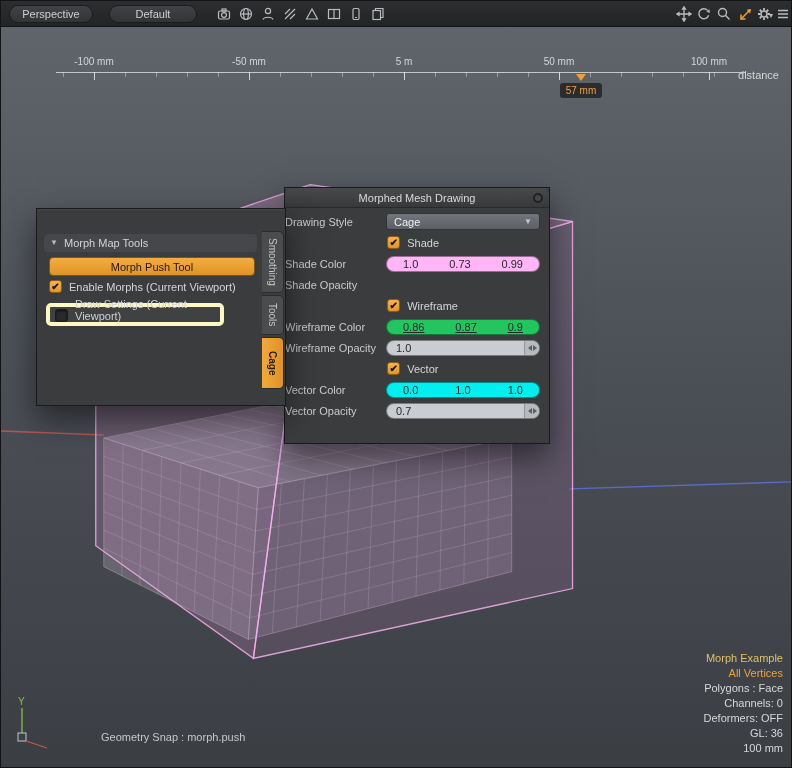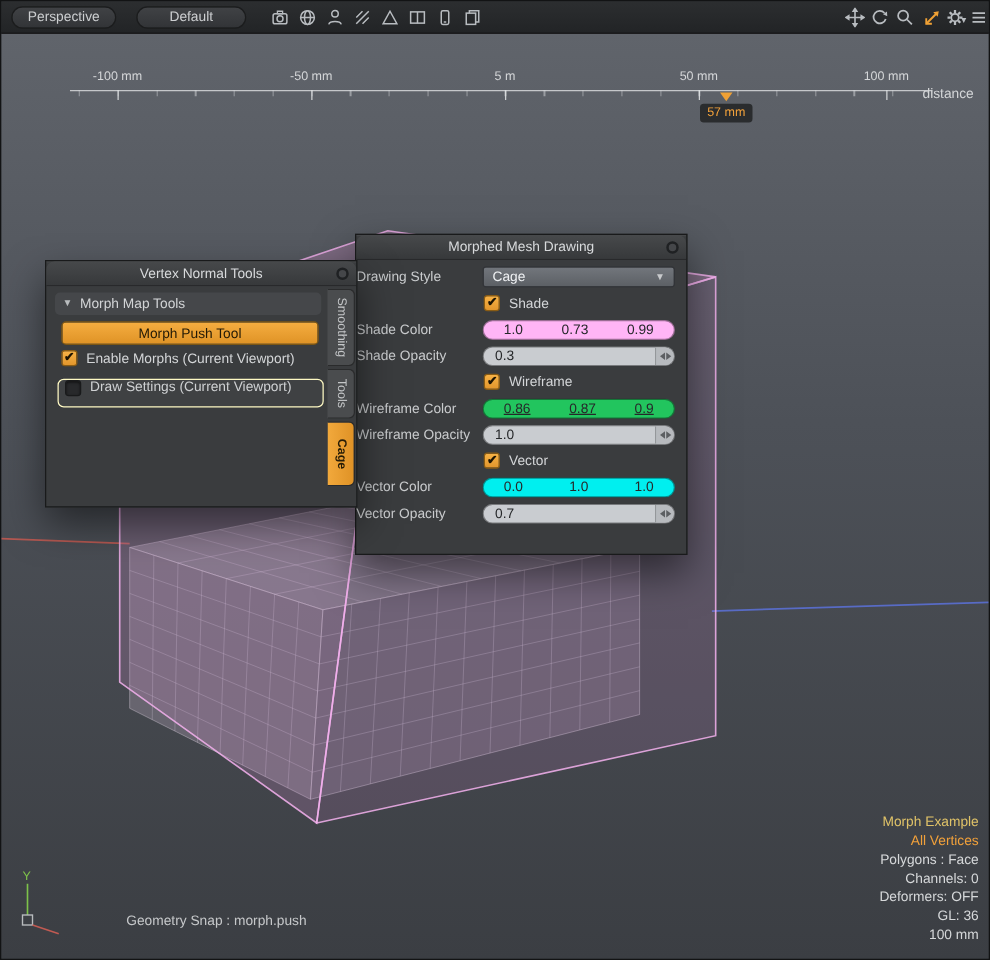--- a/index.html
+++ b/index.html
@@ -47,22 +47,22 @@
   .section-header{position:absolute;left:7px;top:25px;width:213px;height:18px;background:#45474a;
          border-radius:4px;color:#d2d4d6;font-size:11px;line-height:18px;padding-left:20px}
   .section-header .tri{position:absolute;left:6px;top:0;font-size:8px;color:#b9bcbe}
   .push-btn{position:absolute;left:12px;top:48px;width:206px;height:19px;border-radius:4px;
          background:linear-gradient(#f5ad40,#df9326);border:1px solid #7c5613;color:#231a06;
          font-size:11px;text-align:center;line-height:18px;cursor:default}
   .cbrow{position:absolute;left:12px;display:flex;align-items:center;gap:7px;font-size:11px;color:#d4d6d8}
   .cb{width:13px;height:13px;border-radius:3px;background:linear-gradient(#f7b246,#e2962c);
       border:1px solid #8a5c14;color:#1d1403;font-size:10px;line-height:11px;text-align:center;font-weight:bold;flex:0 0 auto}
   .cb.off{background:#28292b;border-color:#191a1b;box-shadow:inset 0 1px 2px rgba(0,0,0,.65)}
-  .draw-settings-box{position:absolute;left:9px;top:94px;width:213px;height:23px;background:#3f4143;
-      border:1px solid #fef9c3;border-radius:5px;display:flex;align-items:flex-start;gap:7px;padding-left:5px;
+  .draw-settings-box{position:absolute;left:9px;top:94px;width:178px;height:23px;background:#3f4143;
+      border:4px solid #fef9c3;border-radius:5px;display:flex;align-items:flex-end;gap:7px;padding-left:5px;
       font-size:11px;color:#cfd1d3}
   .vtabs{position:absolute;top:22px;right:1px;width:23px;display:flex;flex-direction:column;gap:2px;align-items:flex-end}
   .vtab{writing-mode:vertical-rl;width:22px;background:#4a4c4e;border:1px solid #2a2b2c;border-left:none;
       border-radius:0 5px 5px 0;color:#c4c6c8;font-size:10px;display:flex;align-items:center;justify-content:center}
   .vtab.active{background:linear-gradient(90deg,#f2a93c,#df9226);color:#271d07;font-weight:bold}
 
   .morph-panel{left:283px;top:160px;width:266px;height:257px;z-index:10}
   .mrows{position:absolute;top:23px;left:0;right:9px}
   .mrow{display:flex;align-items:center;height:21px}
   .mlabel{width:103px;text-align:left;padding-right:6px;color:#c9cbcd;font-size:11px;white-space:nowrap}
@@ -256,24 +256,20 @@
     <span class="tick-label" style="left:93px">-100 mm</span>
     <span class="tick-label" style="left:248px">-50 mm</span>
     <span class="tick-label" style="left:403px">5 m</span>
     <span class="tick-label" style="left:558px">50 mm</span>
     <span class="tick-label" style="left:708px">100 mm</span>
     <span class="ruler-axis-label">distance</span>
     <div class="ruler-marker"></div>
     <div class="ruler-marker-badge">57 mm</div>
 
     <div class="panel vertex-panel">
-      <div class="panel-title">
-        <span>Vertex Normal Tools</span>
-        <span class="panel-dot"></span>
-      </div>
       <div class="section-header">
         <span class="tri">▼</span>
         <span>Morph Map Tools</span>
       </div>
       <div class="push-btn">Morph Push Tool</div>
       <div class="cbrow" style="top:71px">
         <span class="cb">✔</span>
         <span>Enable Morphs (Current Viewport)</span>
       </div>
       <div class="draw-settings-box">
@@ -314,29 +310,20 @@
           <div class="mctrl">
               <div class="pill colorfield" style="background: rgb(255, 181, 246);">
             <span>1.0</span>
             <span>0.73</span>
             <span>0.99</span>
           </div>
             </div>
         </div>
         <div class="mrow">
           <span class="mlabel">Shade Opacity</span>
-          <div class="mctrl">
-              <div class="pill numfield">
-            <span>0.3</span>
-            <span class="stepper">
-                  <i class="tri-l"></i>
-                  <i class="tri-r"></i>
-                </span>
-          </div>
-            </div>
         </div>
         <div class="mrow">
           <span class="mlabel"></span>
           <div class="mctrl">
               <span class="cb">✔</span>
             <span>Wireframe</span>
             </div>
         </div>
         <div class="mrow">
           <span class="mlabel">Wireframe Color</span>

